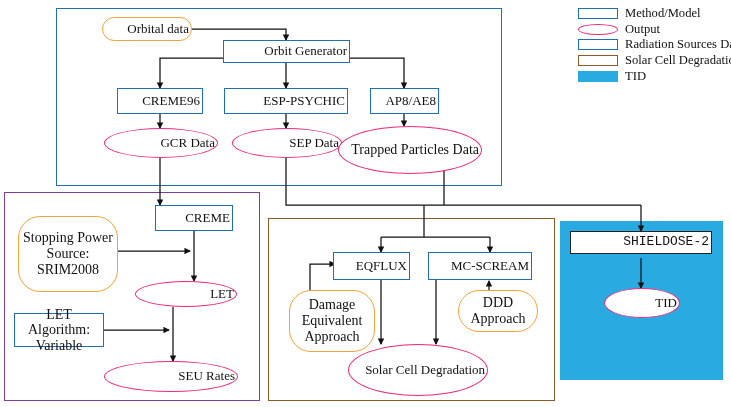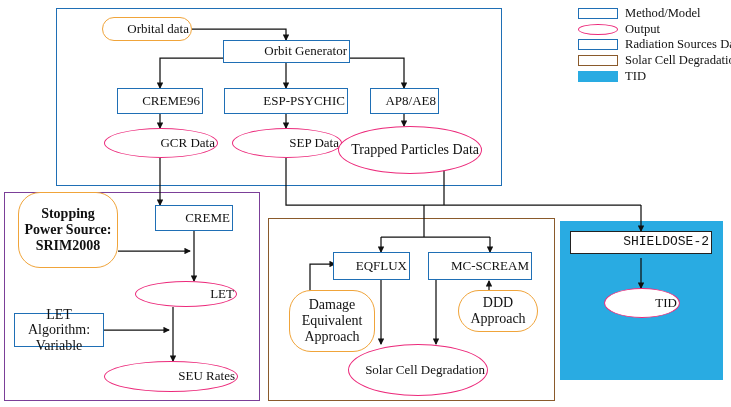--- a/index.html
+++ b/index.html
@@ -147,21 +147,21 @@
   </div>
 
   <div class="node ell fs13" style="left:232px; top:128px; width:110px; height:30px;">
     <span>SEP Data</span>
   </div>
 
   <div class="node ell fs115" style="left:338px; top:126px; width:144px; height:48px;">
     <span>Trapped Particles Data</span>
   </div>
 
-  <div class="node pill tall fs115" style="left:18px; top:192px; width:100px; height:76px;font-weight:bold;">
+  <div class="node pill tall fs115" style="left:18px; top:216px; width:100px; height:76px;">
     <span>Stopping Power Source: SRIM2008</span>
   </div>
 
   <div class="node rect fs13" style="left:155px; top:205px; width:78px; height:26px;">
     <span>CREME</span>
   </div>
 
   <div class="node ell fs13" style="left:135px; top:281px; width:102px; height:26px;">
     <span>LET</span>
   </div>

